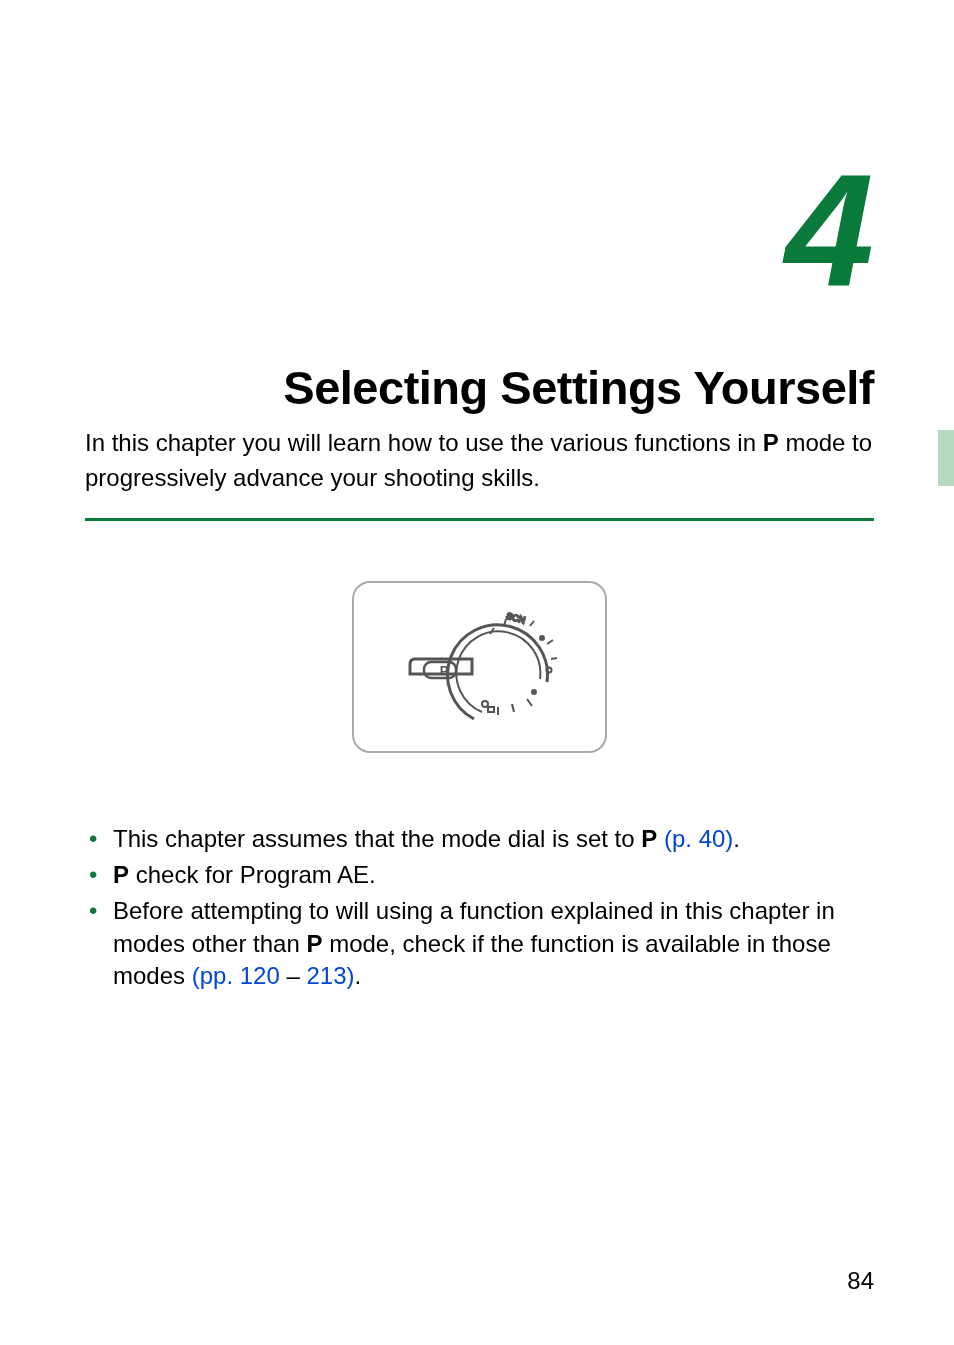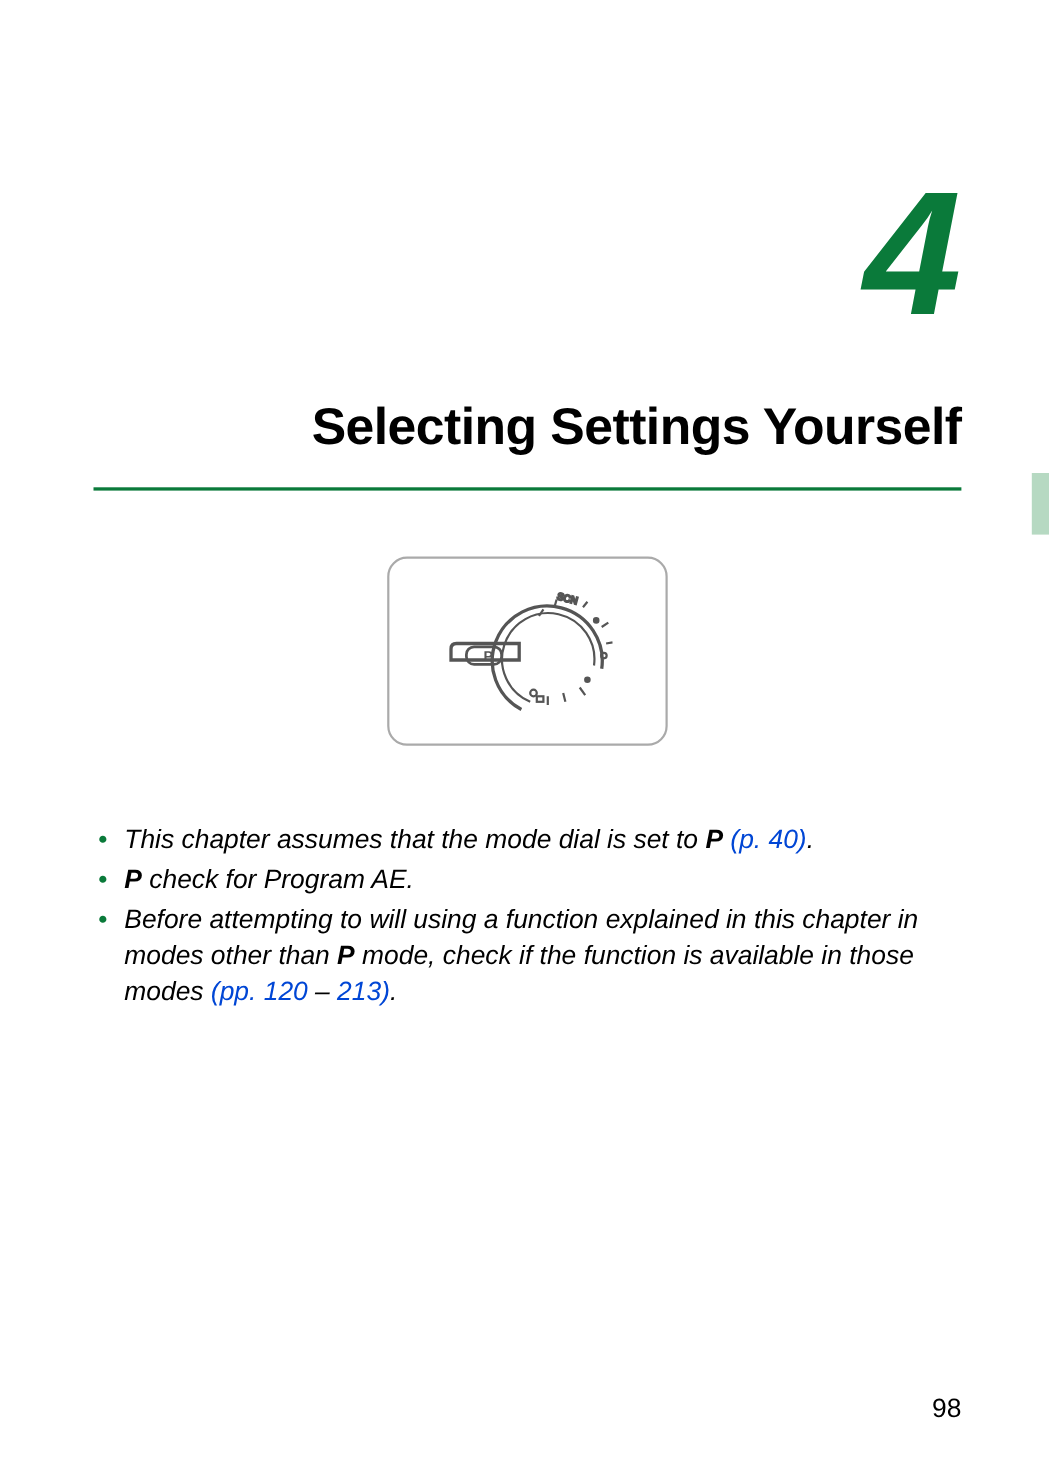--- a/index.html
+++ b/index.html
@@ -29,21 +29,21 @@
       line-height: 1;
       margin-bottom: 50px;
       padding-right: 8px;
       font-family: Arial Black, Arial, sans-serif;
       letter-spacing: -8px;
     }
     .chapter-title {
       font-size: 47px;
       font-weight: 900;
       text-align: right;
-      margin-bottom: 28px;
+      margin-bottom: 11px;
       letter-spacing: -0.5px;
       font-family: Arial Black, Arial, sans-serif;
     }
     .chapter-intro {
       font-size: 24px;
       line-height: 1.45;
       margin-bottom: 22px;
     }
     .intro-icon {
       font-weight: bold;
@@ -73,21 +73,20 @@
       justify-content: center;
       background: #fff;
     }
     .dial-svg {
       width: 155px;
       height: 125px;
     }
     .bullet-list {
       list-style: none;
       padding: 0;
-      font-style: italic;
     }
     .bullet-list li {
       position: relative;
       padding-left: 28px;
       font-size: 24px;
       line-height: 1.35;
       margin-bottom: 4px;
     }
     .bullet-list li::before {
       content: "•";
@@ -115,20 +114,23 @@
 <body>
 
 <div class="side-tab"></div>
 
 <div class="page-container">
 
   <div class="chapter-number">4</div>
 
   <h1 class="chapter-title">Selecting Settings Yourself</h1>
 
+  <p class="chapter-intro">
+    <span>In this chapter you will learn how to use the various functions in </span><span class="intro-icon">P</span><span> mode to progressively advance your shooting skills.</span>
+  </p>
 
   <div class="divider"></div>
 
   <div class="mode-dial-figure">
     <svg class="dial-svg" viewBox="0 0 155 125">
 
       <path d="M 8 70 L 8 60 Q 8 55 13 55 L 70 55 L 70 70 Z" fill="none" stroke="#555" stroke-width="3"></path>
 
       <rect x="22" y="58" width="32" height="16" rx="7" fill="none" stroke="#555" stroke-width="2.5"></rect>
       <text x="42" y="71" font-size="13" font-weight="bold" fill="#555" text-anchor="middle" font-family="Arial">P</text>
@@ -161,15 +163,15 @@
       <span>This chapter assumes that the mode dial is set to </span><span class="icon-p">P</span><span class="link-blue"> (p. 40)</span><span>.</span>
     </li>
     <li>
       <span class="icon-p">P</span><span> check for Program AE.</span>
     </li>
     <li>
       <span>Before attempting to will using a function explained in this chapter in modes other than </span><span class="icon-p">P</span><span> mode, check if the function is available in those modes </span><span class="link-blue">(pp. 120</span><span> – </span><span class="link-blue"> 213)</span><span>.</span>
     </li>
   </ul>
 
-  <div class="page-number">98</div>
+  <div class="page-number">84</div>
 
 </div>
 
 </body></html>

